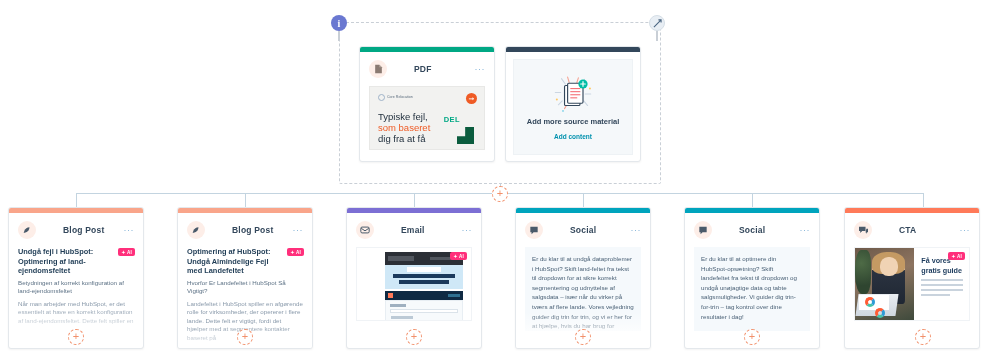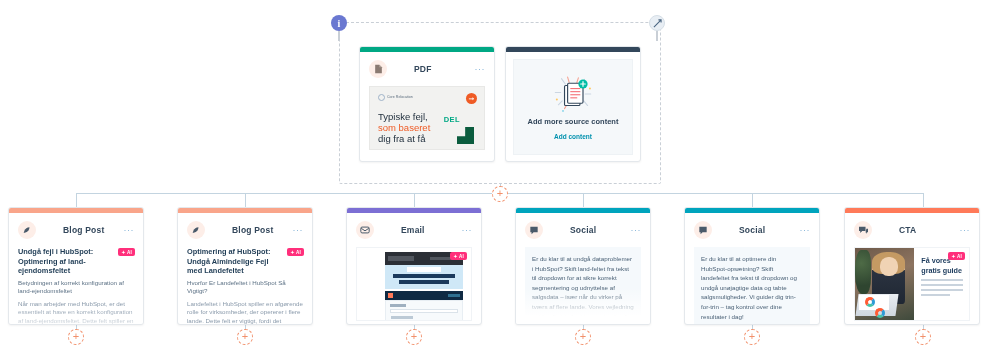--- a/index.html
+++ b/index.html
@@ -132,21 +132,21 @@
   .vline { width: 1px; }
   .plus-btn {
     position: absolute;
     width: 16px; height: 16px; border-radius: 50%;
     border: 1px dashed #f2906b; background: #fff;
     color: #f2906b; font-size: 11px; line-height: 13px;
     text-align: center; z-index: 7;
   }
 
   
-  .content-card { top: 207px; width: 136px; height: 118px; }
+  .content-card { top: 207px; width: 136px; height: 142px; }
   .content-body { padding: 2px 9px 8px 9px; position: relative; }
   .cc-title {
     font-size: 7.4px; font-weight: bold; color: #1f3c55;
     line-height: 9.5px; padding-right: 18px;
   }
   .cc-sub {
     font-size: 6.2px; color: #5c7185; line-height: 8.6px; margin-top: 3px;
   }
   .cc-text {
     font-size: 6.2px; color: #8a9aab; line-height: 8.6px; margin-top: 4px;
@@ -287,21 +287,21 @@
             <line x1="32" y1="23" x2="44" y2="23"></line>
           <line x1="32" y1="27" x2="44" y2="27"></line>
             <line x1="32" y1="31" x2="40" y2="31"></line>
         </g>
         <circle cx="48" cy="13" r="6" fill="#00bda5"></circle>
         <path d="M48 10v6M45 13h6" stroke="#fff" stroke-width="1.5" stroke-linecap="round"></path>
         <circle cx="57" cy="19" r="1.3" fill="#ffc75f"></circle>
         <circle cx="14" cy="33" r="1.3" fill="#ffc75f"></circle>
         <circle cx="22" cy="48" r="1.2" fill="#7fd3e8"></circle>
       </svg>
-      <div class="add-title">Add more source content</div>
+      <div class="add-title">Add more source material</div>
       <div class="add-link">Add content</div>
     </div>
   </div>
 
   <div class="conn vline" style="left:500px; top:184px; height:9px;"></div>
 
   <div class="plus-btn" style="left:492px; top:186px;">+</div>
 
   <div class="conn hline" style="left:76px; top:193px; width:416px;"></div>
   <div class="conn hline" style="left:508px; top:193px; width:416px;"></div>

